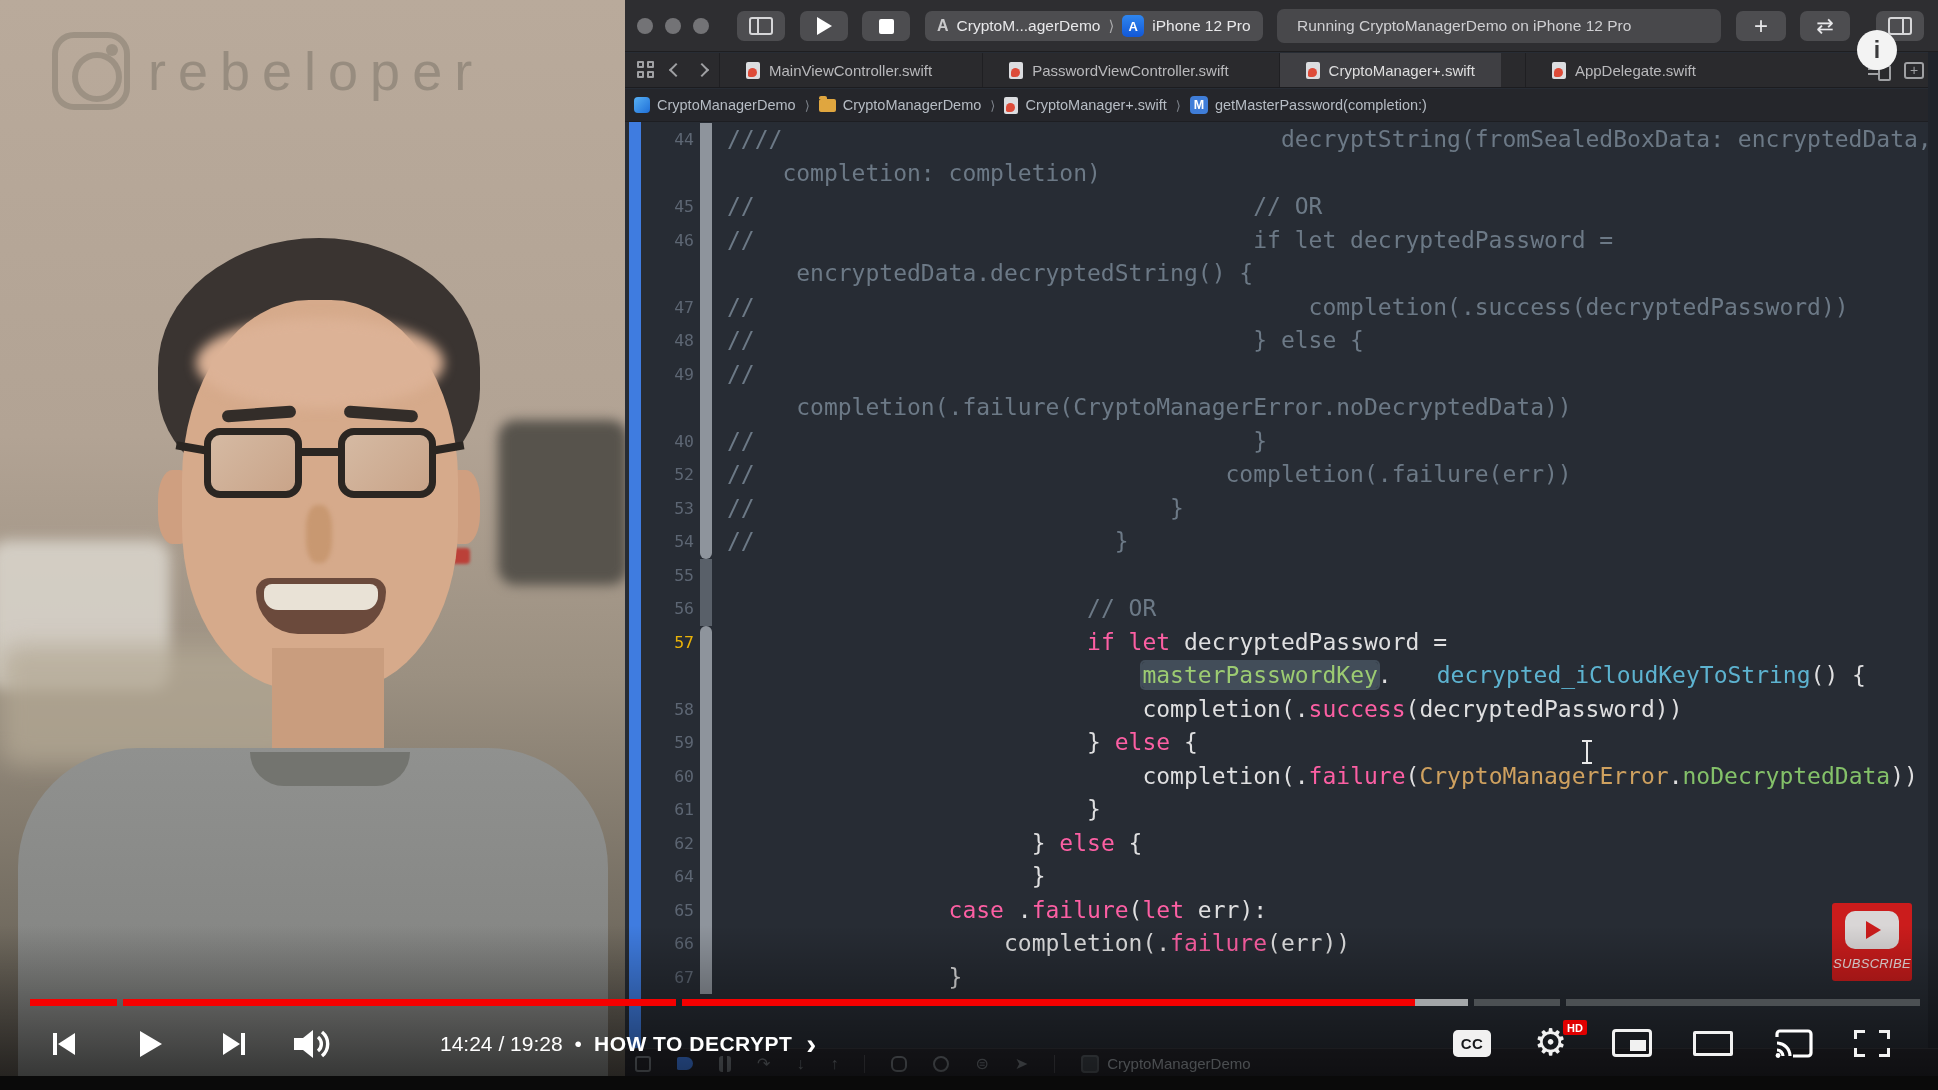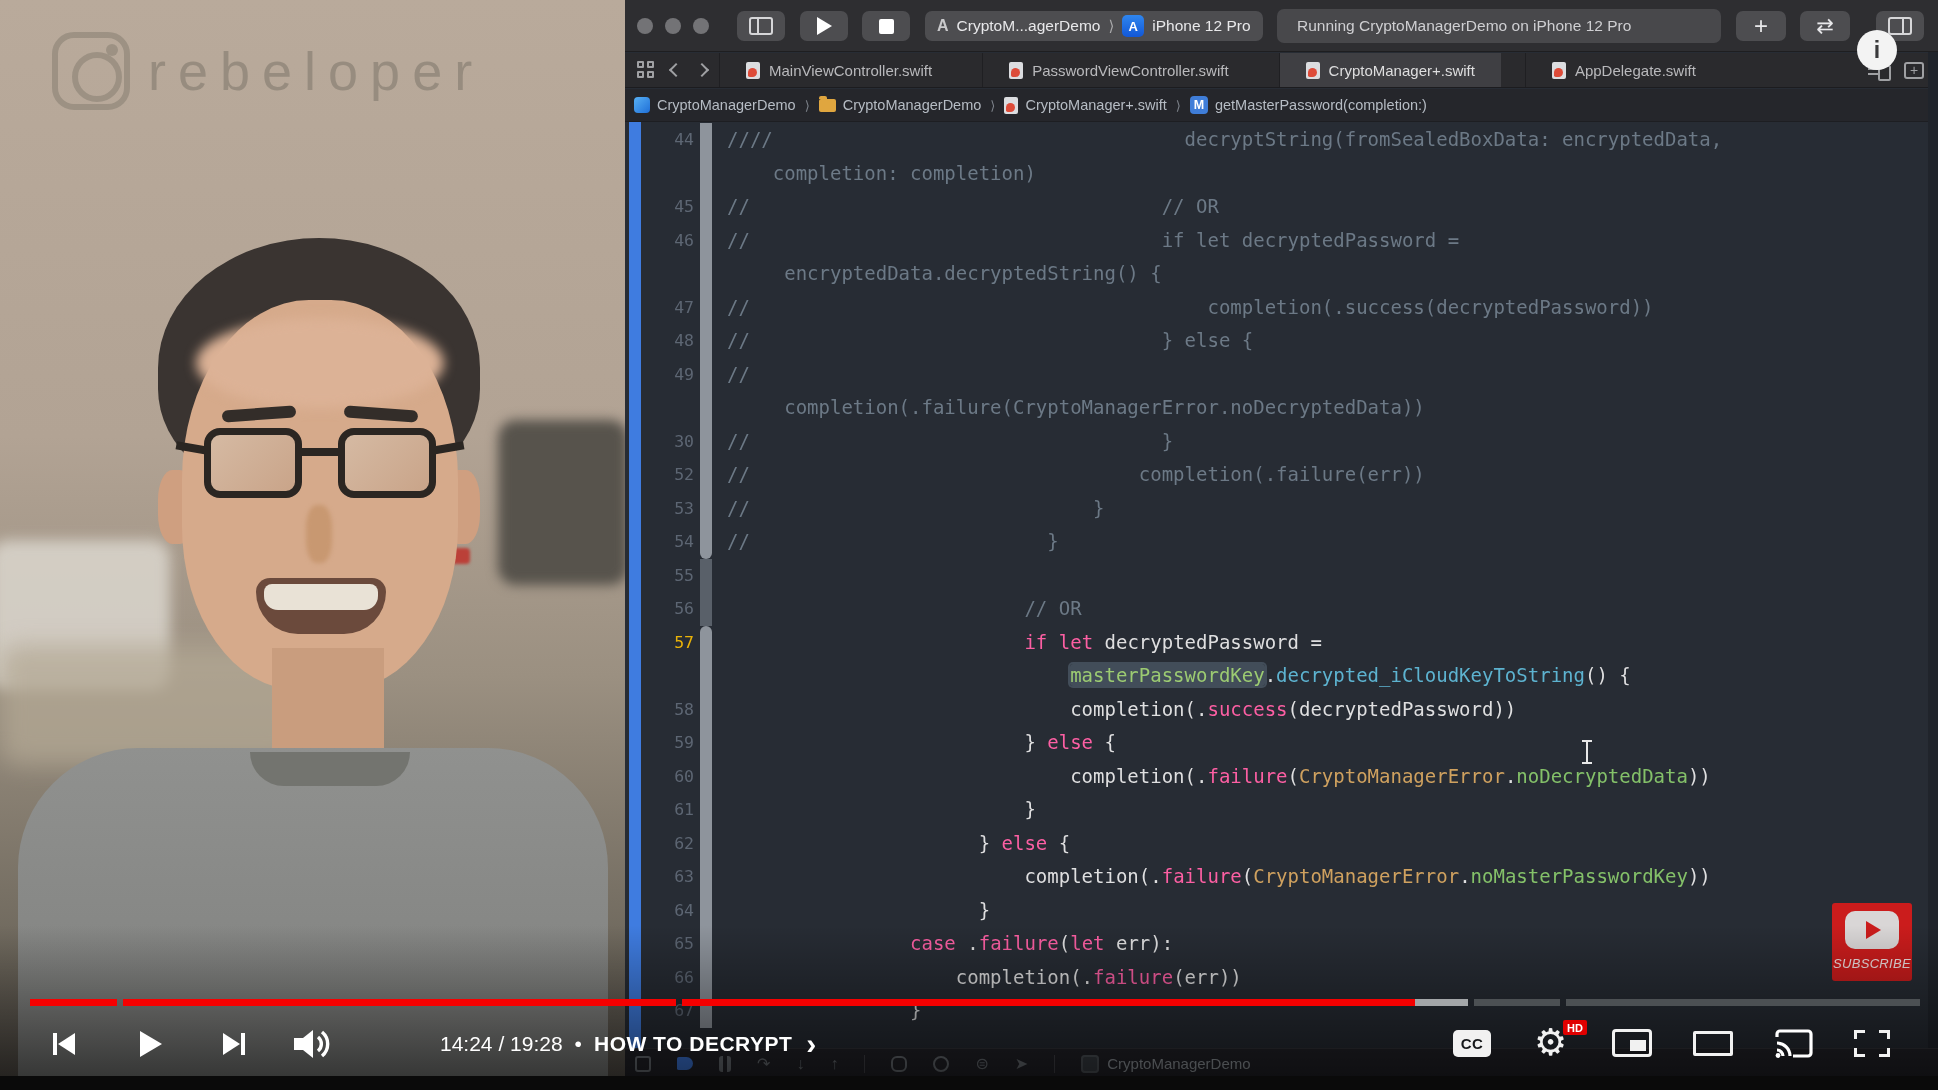--- a/index.html
+++ b/index.html
@@ -90,22 +90,22 @@
   .xc-editor{position:absolute;left:0;top:122px;width:100%;height:968px;background:#272c34;overflow:hidden;}
   .changebar{position:absolute;left:4px;top:0;width:12px;height:100%;background:#3f7ce0;}
   .code-rows{position:absolute;left:0;top:1px;width:100%;}
   .crow{display:flex;align-items:center;height:33.5px;white-space:pre;}
   .ln{flex:none;width:69px;text-align:right;font-family:"DejaVu Sans Mono",monospace;font-size:16.5px;color:#5d6673;}
   .ln.cur{color:#eab308;font-weight:normal;}
   .rib{flex:none;width:12px;height:33.5px;margin-left:6px;margin-right:15px;}
   .rib.a{background:#8e949c;} .rib.b{background:#596069;}
   .rib.acapb{background:#8e949c;border-radius:0 0 7px 7px;}
   .rib.acapt{background:#8e949c;border-radius:7px 7px 0 0;}
-  .ctext{font-family:"DejaVu Sans Mono",monospace;font-size:19px;line-height:33.5px;}
-  .cm{color:#6c7986;} .kw{color:#fc5fa3;} .pl{color:#dfdfe0;} .pr{color:#5db3d0;}
+  .ctext{font-family:"DejaVu Sans Mono",monospace;font-size:23px;line-height:33.5px;}
+  .cm{color:#6c7986;} .kw{color:#fc5fa3;} .pl{color:#dfdfe0;} .pr{color:#5db3d0;margin-left:45px;}
   .pj{color:#84c169;} .ty{color:#cfa15f;}
   .hl{color:#9ccb72;background:#424d59;border-radius:3px;box-shadow:0 0 0 2px #424d59;}
   .ibeam{position:absolute;left:961px;top:618px;width:2px;height:24px;background:#e8e8e8;}
   .ibeam::before,.ibeam::after{content:"";position:absolute;left:-4px;width:10px;height:2px;background:#e8e8e8;}
   .ibeam::before{top:0;} .ibeam::after{bottom:0;}
   .right-edge{position:absolute;right:0;top:52px;width:10px;height:1038px;background:#20242b;}
   
   .xc-debugbar{position:absolute;left:0;top:1048px;width:100%;height:30px;background:#232329;border-top:1px solid #34343a;
                display:flex;align-items:center;gap:26px;padding-left:10px;color:#6d7278;font-size:15px;}
   .dbg{width:16px;height:16px;border:2px solid #6d7278;border-radius:3px;}
@@ -285,34 +285,33 @@
       <div class="code-rows" id="code-rows">
           <div class="crow"><span class="ln">44</span><span class="rib a"></span><span class="ctext"><span class="cm">////                                    decryptString(fromSealedBoxData: encryptedData,</span></span></div>
           <div class="crow"><span class="ln"></span><span class="rib a"></span><span class="ctext"><span class="cm">    completion: completion)</span></span></div>
           <div class="crow"><span class="ln">45</span><span class="rib a"></span><span class="ctext"><span class="cm">//                                    // OR</span></span></div>
           <div class="crow"><span class="ln">46</span><span class="rib a"></span><span class="ctext"><span class="cm">//                                    if let decryptedPassword =</span></span></div>
           <div class="crow"><span class="ln"></span><span class="rib a"></span><span class="ctext"><span class="cm">     encryptedData.decryptedString() {</span></span></div>
           <div class="crow"><span class="ln">47</span><span class="rib a"></span><span class="ctext"><span class="cm">//                                        completion(.success(decryptedPassword))</span></span></div>
           <div class="crow"><span class="ln">48</span><span class="rib a"></span><span class="ctext"><span class="cm">//                                    } else {</span></span></div>
           <div class="crow"><span class="ln">49</span><span class="rib a"></span><span class="ctext"><span class="cm">//</span></span></div>
           <div class="crow"><span class="ln"></span><span class="rib a"></span><span class="ctext"><span class="cm">     completion(.failure(CryptoManagerError.noDecryptedData))</span></span></div>
-          <div class="crow"><span class="ln">30</span><span class="rib a"></span><span class="ctext"><span class="cm">//                                    }</span></span></div>
+          <div class="crow"><span class="ln">40</span><span class="rib a"></span><span class="ctext"><span class="cm">//                                    }</span></span></div>
           <div class="crow"><span class="ln">52</span><span class="rib a"></span><span class="ctext"><span class="cm">//                                  completion(.failure(err))</span></span></div>
           <div class="crow"><span class="ln">53</span><span class="rib a"></span><span class="ctext"><span class="cm">//                              }</span></span></div>
           <div class="crow"><span class="ln">54</span><span class="rib acapb"></span><span class="ctext"><span class="cm">//                          }</span></span></div>
           <div class="crow"><span class="ln">55</span><span class="rib b"></span><span class="ctext"></span></div>
           <div class="crow"><span class="ln">56</span><span class="rib b"></span><span class="ctext"><span class="pl">                          </span><span class="cm">// OR</span></span></div>
           <div class="crow"><span class="ln cur">57</span><span class="rib acapt"></span><span class="ctext"><span class="pl">                          </span><span class="kw">if</span><span class="pl"> </span><span class="kw">let</span><span class="pl"> decryptedPassword =</span></span></div>
           <div class="crow"><span class="ln"></span><span class="rib a"></span><span class="ctext"><span class="pl">                              </span><span class="hl">masterPasswordKey</span><span class="pl">.</span><span class="pr">decrypted_iCloudKeyToString</span><span class="pl">() {</span></span></div>
           <div class="crow"><span class="ln">58</span><span class="rib a"></span><span class="ctext"><span class="pl">                              completion(.</span><span class="kw">success</span><span class="pl">(decryptedPassword))</span></span></div>
           <div class="crow"><span class="ln">59</span><span class="rib a"></span><span class="ctext"><span class="pl">                          } </span><span class="kw">else</span><span class="pl"> {</span></span></div>
           <div class="crow"><span class="ln">60</span><span class="rib a"></span><span class="ctext"><span class="pl">                              completion(.</span><span class="kw">failure</span><span class="pl">(</span><span class="ty">CryptoManagerError</span><span class="pl">.</span><span class="pj">noDecryptedData</span><span class="pl">))</span></span></div>
           <div class="crow"><span class="ln">61</span><span class="rib a"></span><span class="ctext"><span class="pl">                          }</span></span></div>
           <div class="crow"><span class="ln">62</span><span class="rib a"></span><span class="ctext"><span class="pl">                      } </span><span class="kw">else</span><span class="pl"> {</span></span></div>
-          <div class="crow"><span class="ln">63</span><span class="rib a"></span><span class="ctext"><span class="pl">                          completion(.</span><span class="kw">failure</span><span class="pl">(</span><span class="ty">CryptoManagerError</span><span class="pl">.</span><span class="pj">noMasterPasswordKey</span><span class="pl">))</span></span></div>
           <div class="crow"><span class="ln">64</span><span class="rib a"></span><span class="ctext"><span class="pl">                      }</span></span></div>
           <div class="crow"><span class="ln">65</span><span class="rib a"></span><span class="ctext"><span class="pl">                </span><span class="kw">case</span><span class="pl"> .</span><span class="kw">failure</span><span class="pl">(</span><span class="kw">let</span><span class="pl"> err):</span></span></div>
           <div class="crow"><span class="ln">66</span><span class="rib a"></span><span class="ctext"><span class="pl">                    completion(.</span><span class="kw">failure</span><span class="pl">(err))</span></span></div>
           <div class="crow"><span class="ln">67</span><span class="rib a"></span><span class="ctext"><span class="pl">                }</span></span></div>
         </div>
       <div class="ibeam"></div>
     </div>
     <div class="right-edge"></div>
 
     <div class="xc-debugbar">

